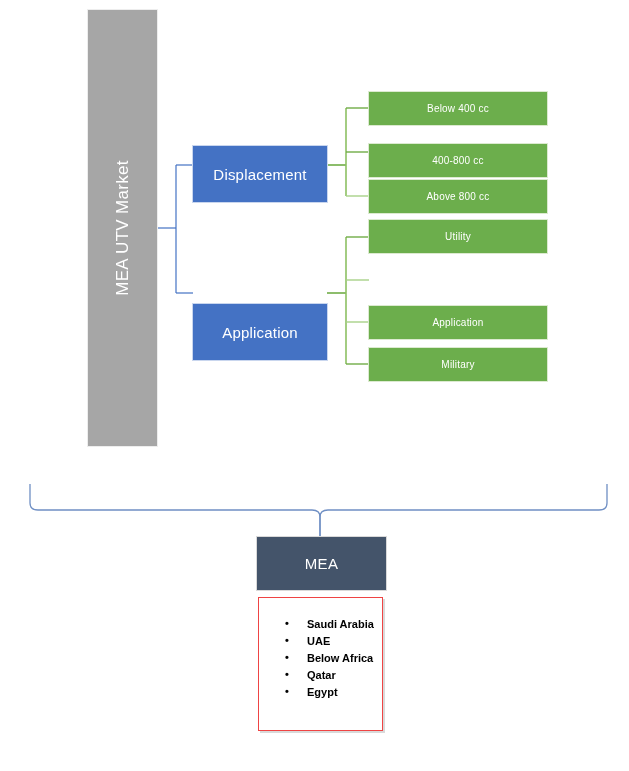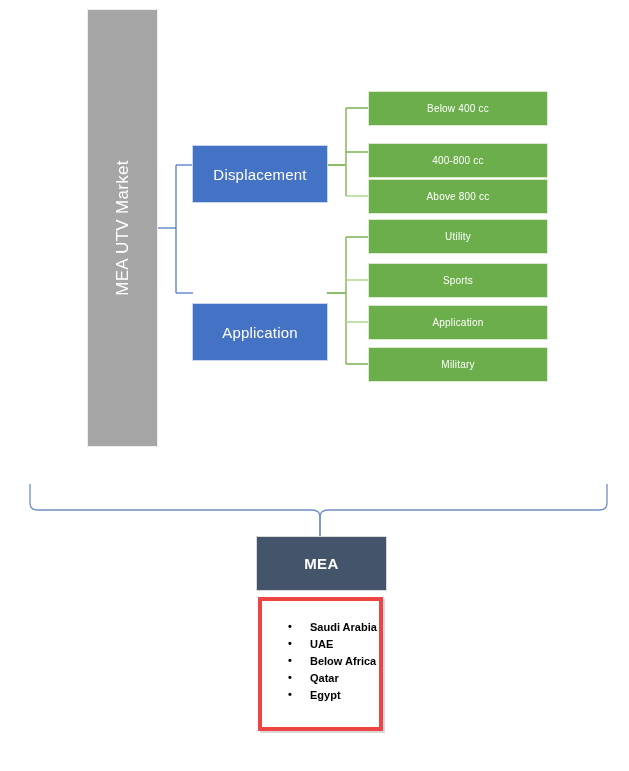--- a/index.html
+++ b/index.html
@@ -92,31 +92,31 @@
     top: 537px;
     width: 129px;
     height: 53px;
     background: #44546a;
     box-shadow: 0 0 0 1px #d9d9d9;
     display: flex;
     align-items: center;
     justify-content: center;
     color: #ffffff;
     font-size: 15px;
-    font-weight: bold;
+    font-weight: normal;
     letter-spacing: 0.4px;
   }
   .region-list {
     position: absolute;
     left: 258px;
     top: 597px;
     width: 125px;
     height: 134px;
     background: #ffffff;
-    border: 4px solid #ef4444;
+    border: 1px solid #ef4444;
     box-shadow: 2px 2px 0 0 #d9d9d9;
     box-sizing: border-box;
     padding: 18px 0 0 0;
   }
   .region-list ul {
     margin: 0;
     padding: 0 0 0 26px;
     list-style: none;
   }
   .region-list li {
@@ -201,23 +201,20 @@
   <div class="l2-box" style="top:144px;">
     <span>400-800 cc</span>
   </div>
   <div class="l2-box" style="top:180px;">
     <span>Above 800 cc</span>
   </div>
 
   <div class="l2-box" style="top:220px;">
     <span>Utility</span>
   </div>
-  <div class="l2-box" style="top:264px;">
-    <span>Sports</span>
-  </div>
   <div class="l2-box" style="top:306px;">
     <span>Application</span>
   </div>
   <div class="l2-box" style="top:348px;">
     <span>Military</span>
   </div>
 
   <div class="region-header">
     <span>MEA</span>
   </div>

